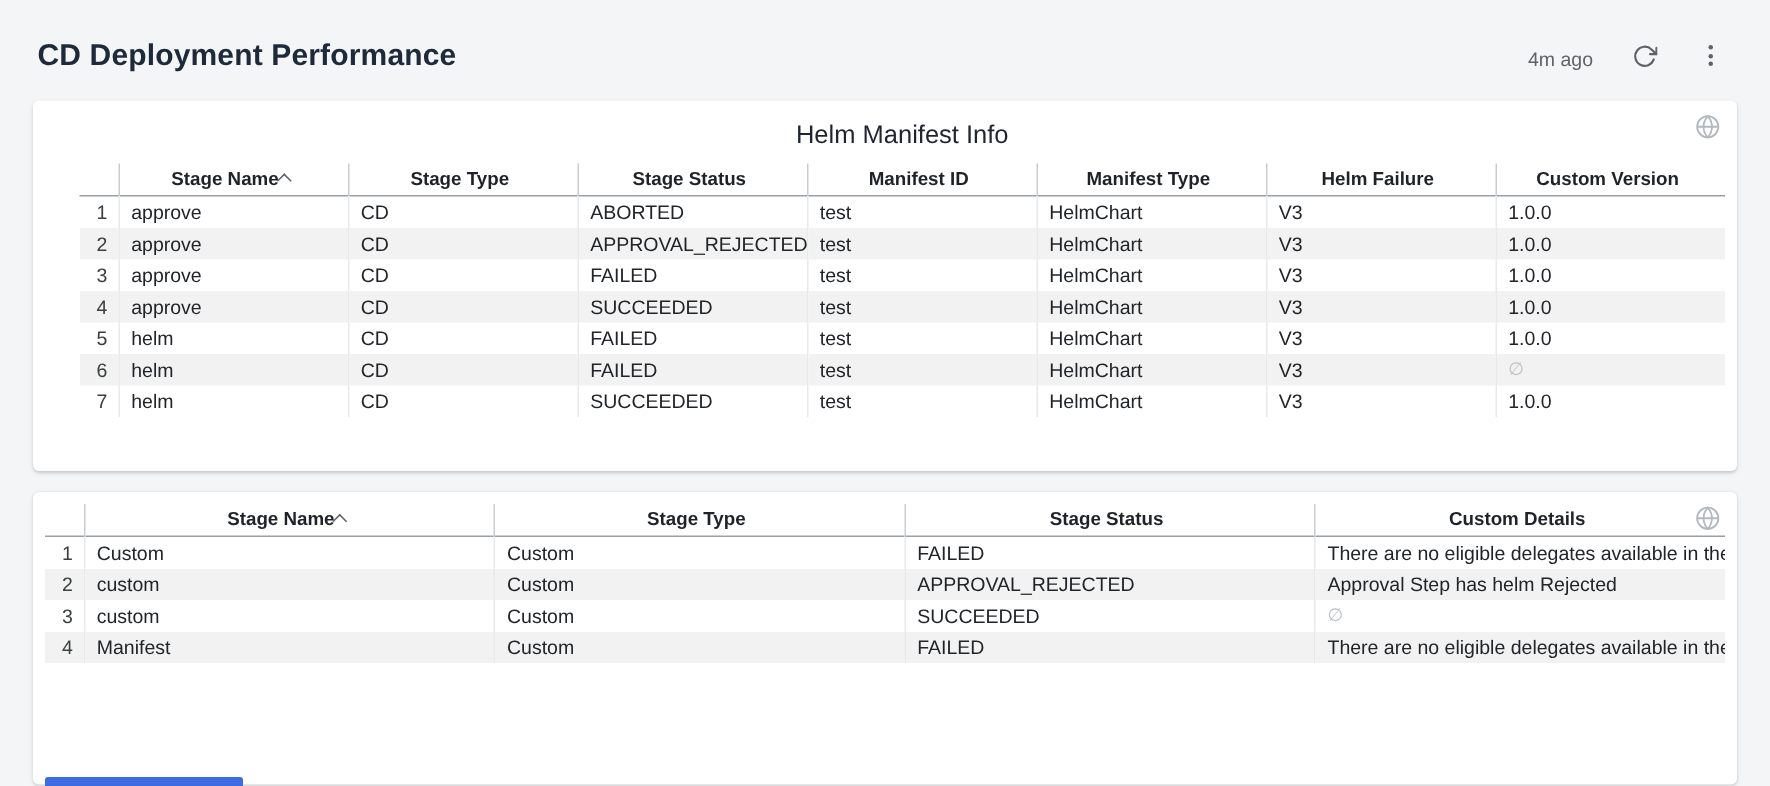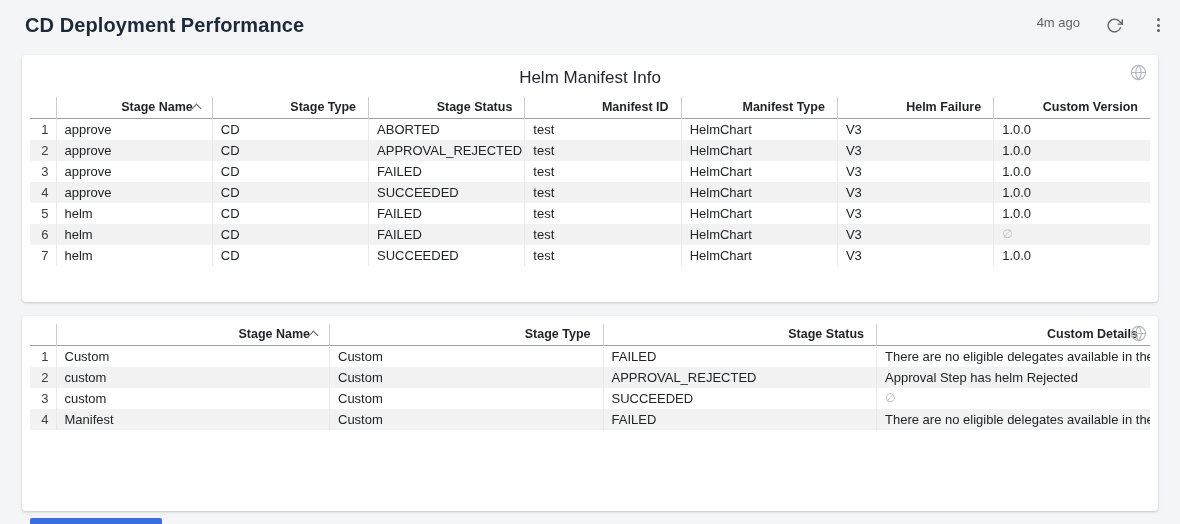--- a/index.html
+++ b/index.html
@@ -8,51 +8,52 @@
     font-family: "Liberation Sans", "DejaVu Sans", sans-serif;
     background: #f4f5f7;
     position: relative;
   }
   
   .page-header {
     height: 50px;
     display: flex;
     align-items: center;
     justify-content: space-between;
-    padding: 0 12px 0 25px;
+    padding: 0 30px 0 25px;
+    margin-top: 12px;
   }
   .page-title {
     font-size: 20px;
     font-weight: 700;
     color: #1e2a3a;
     letter-spacing: 0.1px;
   }
   .header-right {
     display: flex;
-    align-items: flex-start;
+    align-items: flex-end;
     gap: 24px;
   }
   .updated-text { font-size: 13px; color: #5f6368; }
   .icon-btn {
     display: flex; align-items: center; justify-content: center;
     width: 20px; height: 20px; cursor: pointer;
   }
   .kebab { display: flex; flex-direction: column; gap: 2.5px; align-items: center; }
   .kebab i { width: 3px; height: 3px; border-radius: 50%; background: #5f6368; display: block; }
 
   
   .panel {
     position: relative;
     background: #ffffff;
     border-radius: 4px;
     box-shadow: 0 1px 2px rgba(0,0,0,.14), 0 1px 5px rgba(0,0,0,.06);
     margin: 0 22px;
     overflow: hidden;
   }
-  .panel-helm { height: 247px; margin-top: 5px; }
+  .panel-helm { height: 247px; margin-top: 5px; padding-left: 23px; }
   .panel-custom { height: 195px; margin-top: 14px; }
   .panel-title {
     text-align: center;
     padding-top: 11px;
     font-size: 17px;
     color: #1f2430;
     line-height: 23px;
   }
   .globe-icon { position: absolute; top: 9px; right: 11px; }
 
@@ -72,21 +73,21 @@
     font-weight: 700;
     color: #1f2328;
     text-align: left;
     height: 21px;
     padding: 0 0 0 8px;
     white-space: nowrap;
     overflow: hidden;
     cursor: pointer;
   }
   th:not(:first-child) { border-left: 1px solid #caccd0; }
-  .th-inner { display: flex; align-items: center; justify-content: flex-end; padding-right: 12px; }
+  .th-inner { display: flex; align-items: center; justify-content: center; padding-right: 12px; }
   .sort-caret {
     display: inline-block;
     width: 7px; height: 7px;
     border-left: 1.6px solid #5f6368;
     border-top: 1.6px solid #5f6368;
     transform: rotate(45deg);
     margin-top: 3px;
     flex: none;
   }
   td {

